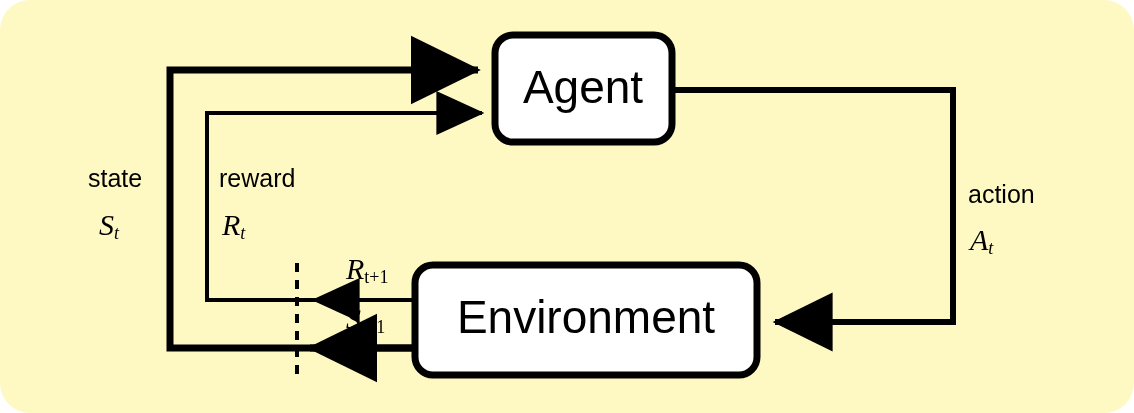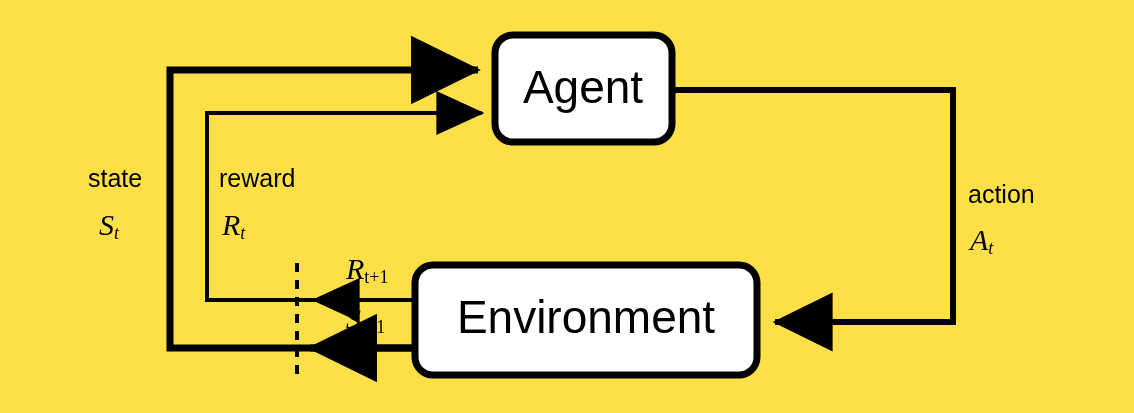--- a/index.html
+++ b/index.html
@@ -4,23 +4,24 @@
 <style>
   html, body {
     margin: 0;
     padding: 0;
     background: #ffffff;
   }
   #canvas {
     position: relative;
     width: 1134px;
     height: 413px;
-    background: #fde047;
+    background: #fef9c3;
     overflow: hidden;
     font-family: "Liberation Sans", sans-serif;
+    border-radius: 30px;
   }
   #diagram-svg {
     position: absolute;
     left: 0;
     top: 0;
     width: 1134px;
     height: 413px;
   }
   .node-label {
     font-family: "Liberation Sans", sans-serif;

